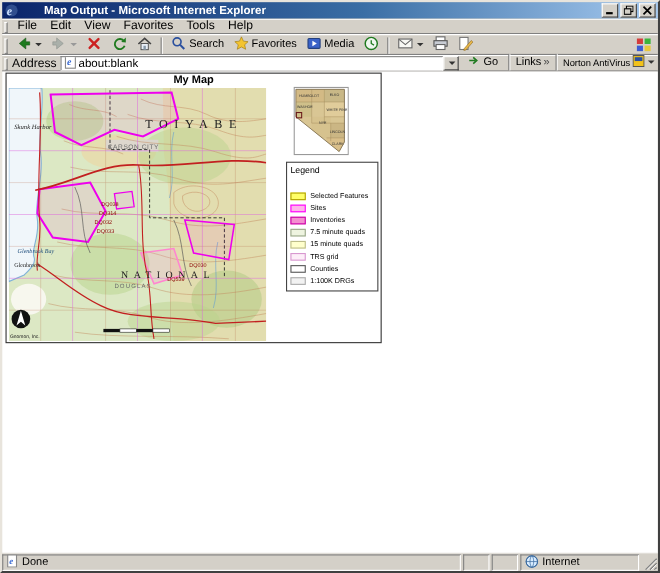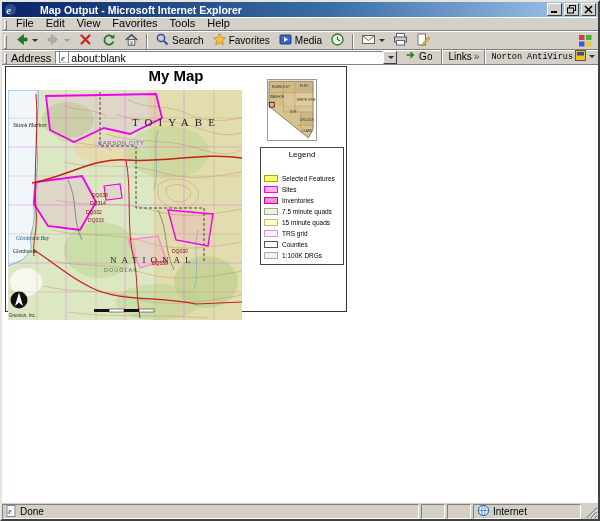--- a/index.html
+++ b/index.html
@@ -43,35 +43,35 @@
   .addr-label { padding:0 4px 0 1px; }
   .addr-field { flex:1; height:13px; background:#fff; border:1px solid;
     border-color:#808080 #fff #fff #808080; display:flex; align-items:center;
     padding-left:2px; overflow:hidden; }
   .addr-value { font-size:10.5px; white-space:nowrap; }
   .addr-drop { width:14px; height:13px; background:#d4d0c8; border:1px solid;
     border-color:#fff #404040 #404040 #fff; display:flex; align-items:center;
     justify-content:center; padding:0; }
   .addr-right { display:flex; align-items:center; margin:0 3px 0 4px; gap:2px; }
   .go-label,.links-label,.norton-label { font-size:10px; white-space:nowrap; }
-  .norton-label { font-size:8.5px;font-family:Liberation Mono, monospace; }
+  .norton-label { font-size:8.5px; }
   .links-more { color:#444; font-size:10px; }
 
   
   .content { flex:1; background:#fff; position:relative; overflow:hidden; }
   .page-frame { position:absolute; left:3px; top:1px; width:342px; height:246px;
     border:1px solid #333; background:#fff; }
   .map-title { position:absolute; left:0; top:0; width:100%; height:13px;
-    text-align:center; font-weight:bold; font-size:15px; }
-  .map-wrap { position:absolute; left:2px; top:23px; width:258px; height:230px; }
+    text-align:center; font-weight:bold; font-size:10px; }
+  .map-wrap { position:absolute; left:2px; top:13px; width:258px; height:230px; }
   .overview-wrap { position:absolute; left:261px; top:12px; width:50px; height:62px;
     border:1px solid #999; }
   .legend { position:absolute; left:254px; top:80px; width:84px;
     border:1px solid #444; background:#fff; padding:2px 3px 3px 3px; }
-  .legend-title { text-align:center; font-size:8px; margin-bottom:14px; }
+  .legend-title { font-size:8px; margin-bottom:14px; }
   .legend-row { display:flex; align-items:center; height:11px; }
   .swatch { width:14px; height:7px; border:1px solid #888; margin-right:4px; flex:0 0 14px; }
   .legend-label { font-size:6.5px; white-space:nowrap; }
 
   
   .statusbar { height:17px; flex:0 0 17px; display:flex; align-items:stretch;
     background:#d4d0c8; border-top:1px solid #fff; padding-top:1px; gap:2px; }
   .pane { border:1px solid; border-color:#808080 #fff #fff #808080;
     display:flex; align-items:center; padding:0 3px; gap:3px; }
   .pane.main { flex:1; }

